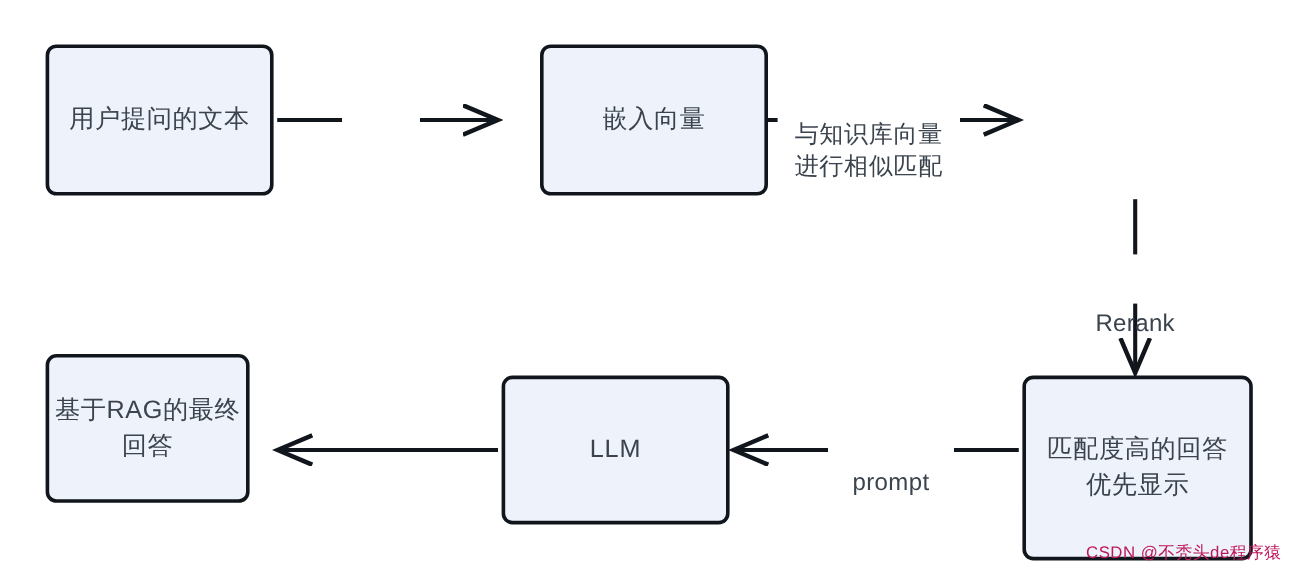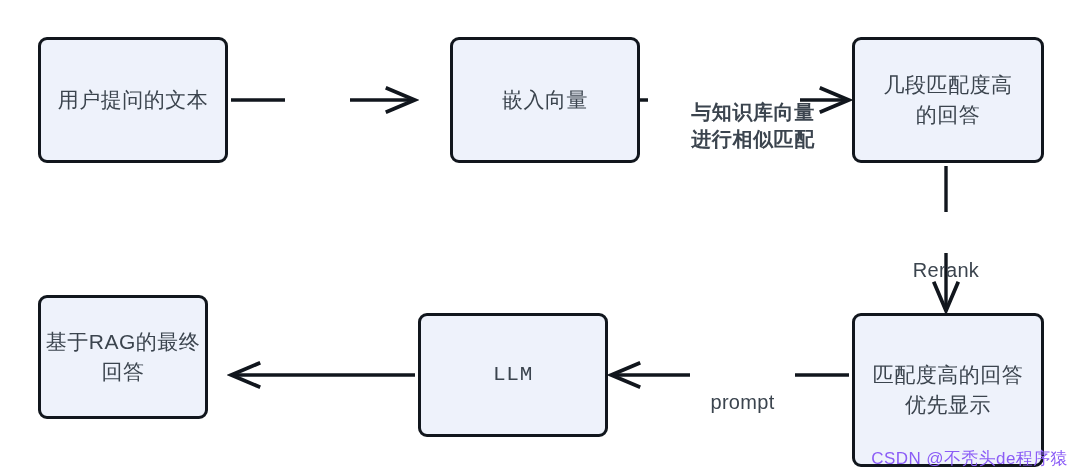--- a/index.html
+++ b/index.html
@@ -28,21 +28,20 @@
     justify-content: center;
     text-align: center;
     color: #3b444e;
     font-size: 21px;
     line-height: 1.45;
     letter-spacing: 0.5px;
     white-space: pre-line;
   }
   .node-latin {
     letter-spacing: 0.8px;
-    font-family: Liberation Mono, monospace;
   }
   .edge-label {
     position: absolute;
     color: #3b444e;
     font-size: 20px;
     line-height: 1.35;
     text-align: center;
     white-space: pre-line;
     letter-spacing: 0.6px;
   }
@@ -54,22 +53,22 @@
     left: 0;
     top: 0;
     width: 1080px;
     height: 476px;
     pointer-events: none;
   }
   .watermark {
     position: absolute;
     right: 12px;
     bottom: 6px;
-    color: #8b5cf6;
-    font-size: 17px;
+    color: #be185d;
+    font-size: 14px;
     letter-spacing: 0.4px;
     white-space: nowrap;
   }
 </style>
 </head>
 <body>
 
 <div id="canvas">
 
   <svg class="edges" viewBox="0 0 1080 476">
@@ -105,41 +104,37 @@
   </svg>
 
   <div class="node" style="left:38px; top:37px; width:190px; height:126px;">
     <span>用户提问的文本</span>
   </div>
 
   <div class="node" style="left:418px; top:37px; width:190px; height:126px;margin-left:32px;">
     <span>嵌入向量</span>
   </div>
 
-  <div class="node" style="left:852px; top:37px; width:192px; height:126px;">
-    <span>几段匹配度高
-的回答</span>
-  </div>
 
   <div class="node" style="left:852px; top:313px; width:192px; height:154px;">
     <span>匹配度高的回答
 优先显示</span>
   </div>
 
   <div class="node node-latin" style="left:418px; top:313px; width:190px; height:124px;">
     <span>LLM</span>
   </div>
 
   <div class="node" style="left:38px; top:295px; width:170px; height:124px;">
     <span>基于RAG的最终
 回答</span>
   </div>
 
 
-  <div class="edge-label" style="left:677px; top:72px; width:152px;font-weight:bold;">
+  <div class="edge-label" style="left:648px; top:72px; width:152px;">
     <span>与知识库向量
 进行相似匹配</span>
   </div>
 
   <div class="edge-label edge-label-latin" style="left:896px; top:230px; width:100px;">
     <span>Rerank</span>
   </div>
 
   <div class="edge-label edge-label-latin" style="left:690px; top:362px; width:105px;">
     <span>prompt</span>

